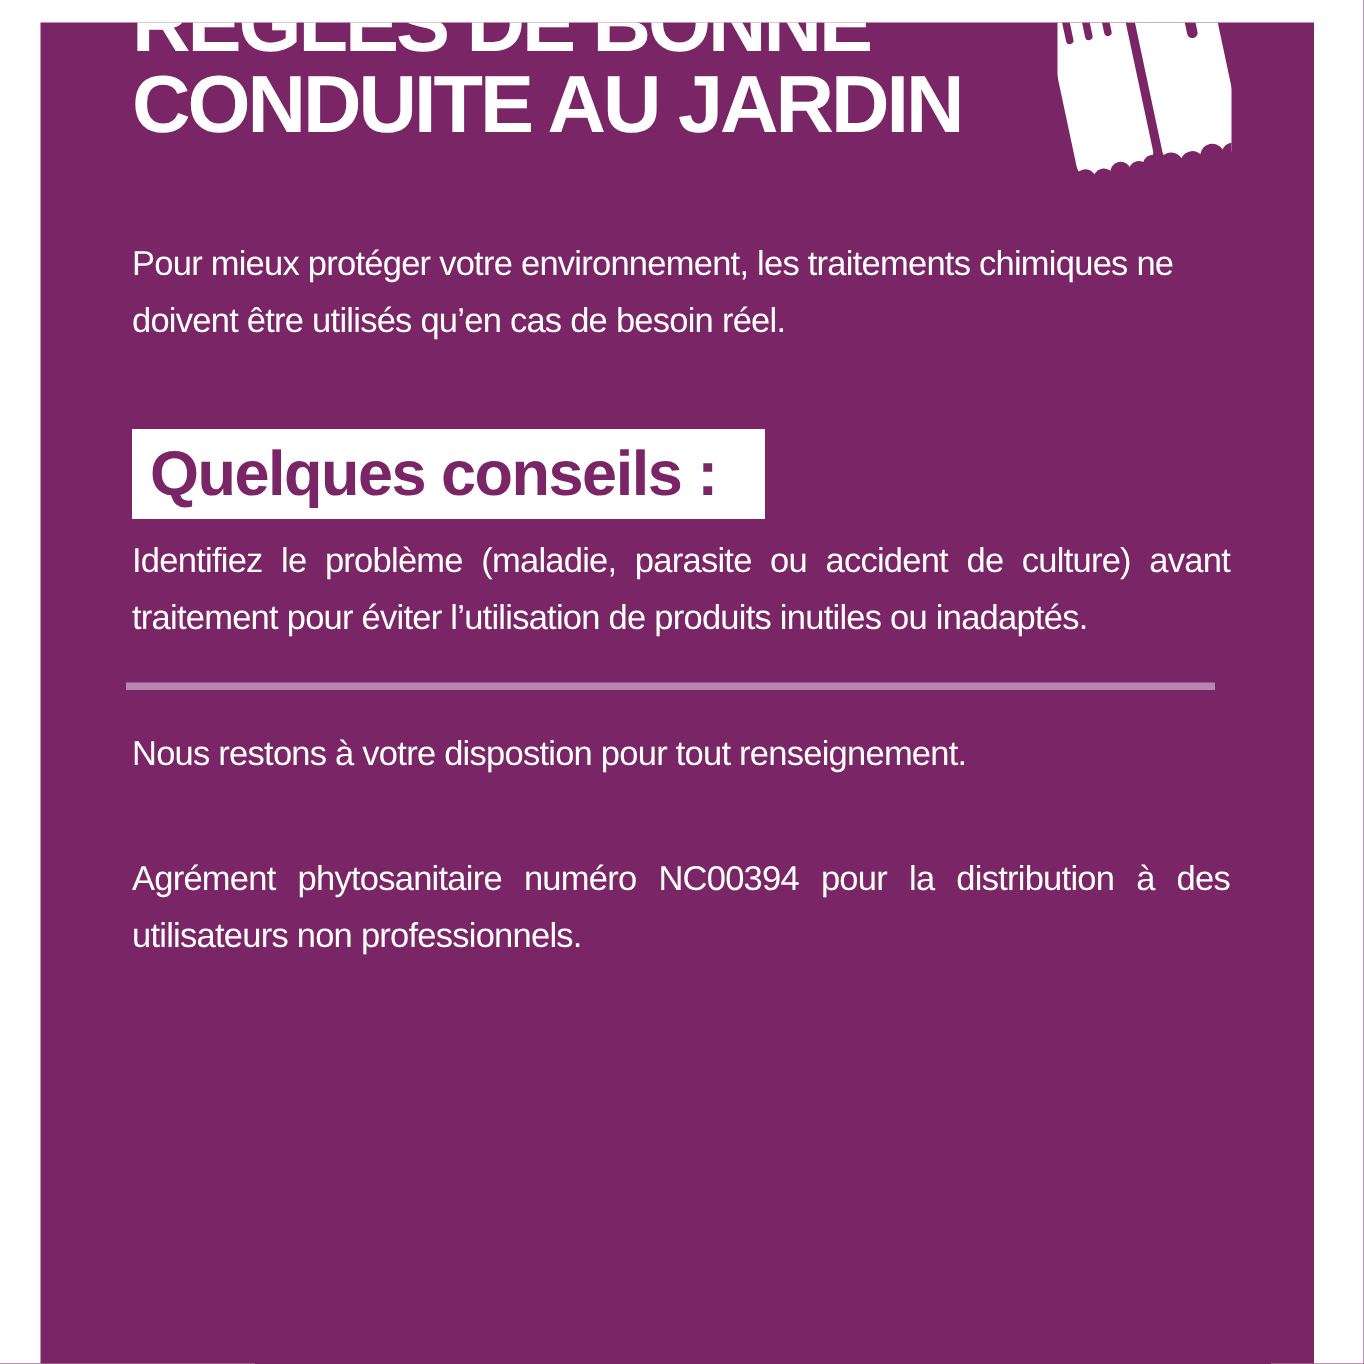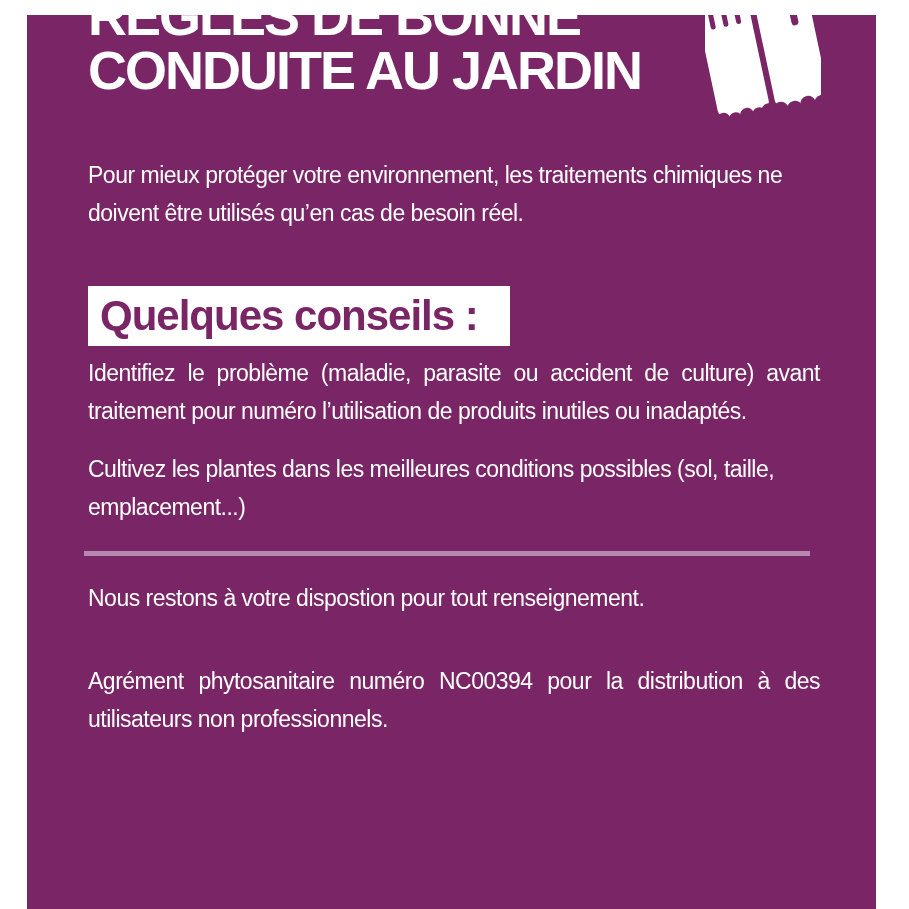--- a/index.html
+++ b/index.html
@@ -103,22 +103,21 @@
       <span>RÈGLES DE BONNE</span><br>
       <span>CONDUITE AU JARDIN</span>
     </h1>
 
     <p class="intro">Pour mieux protéger votre environnement, les traitements chimiques ne doivent être utilisés qu’en cas de besoin réel.</p>
 
     <div class="conseils-row">
       <span class="conseils-box">Quelques conseils :</span>
     </div>
 
-    <p class="tip-1">Identifiez le problème (maladie, parasite ou accident de culture) avant traitement pour numéro l’utilisation de produits inutiles ou inadaptés.</p>
-    <p class="tip-3">Cultivez les plantes dans les meilleures conditions possibles (sol, taille, emplacement...)</p>
+    <p class="tip-1">Identifiez le problème (maladie, parasite ou accident de culture) avant traitement pour éviter l’utilisation de produits inutiles ou inadaptés.</p>
 
     <div class="divider"></div>
 
     <p class="note">Nous restons à votre dispostion pour tout renseignement.</p>
 
     <p class="agrement">Agrément phytosanitaire numéro NC00394 pour la distribution à des utilisateurs non professionnels.</p>
 
   </div>
 </div>
 

